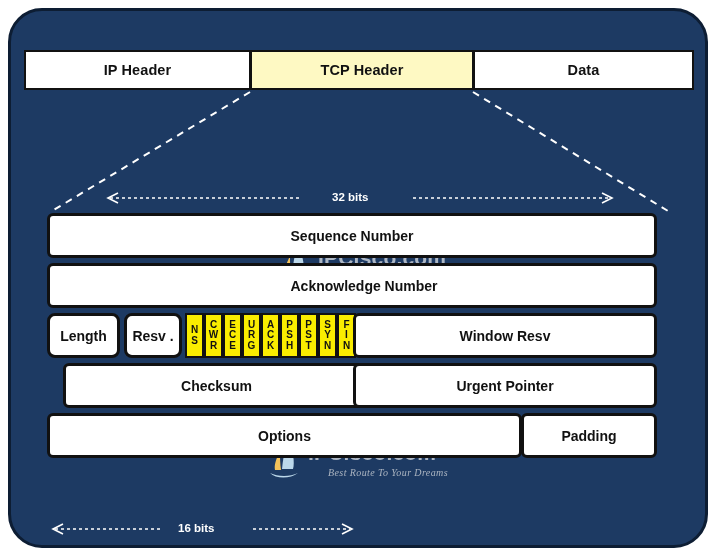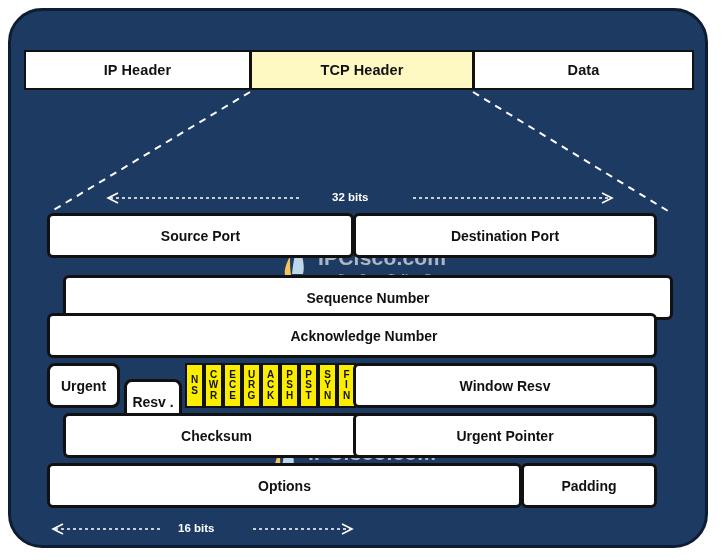--- a/index.html
+++ b/index.html
@@ -113,46 +113,38 @@
       <path d="M22 2 C27 14 29 25 27 32 L16 32 C17 22 19 10 22 2 Z" fill="#bcd8ea"></path>
       <path d="M14 14 C10 22 8 28 9 33 L15 33 C14 27 14 20 14 14 Z" fill="#f5c35a"></path>
       <path d="M4 36 C10 42 24 42 32 36 C24 40 12 40 4 36 Z" fill="#bcd8ea"></path>
     </svg>
     <div class="wm-txt">IPCisco.com</div>
     <div class="wm-sub">Best Route To Your Dreams</div>
   </div>
 
   <div class="tbl">
 
-    <div class="row">
-      <div class="cell" style="left:0px;width:307px;">
-        <span>Source Port</span>
-      </div>
-      <div class="cell" style="left:306px;width:304px;">
-        <span>Destination Port</span>
-      </div>
-    </div>
-
-    <div class="row">
-      <div class="cell" style="left:16px;width:610px;margin-top:12px;">
+
+    <div class="row">
+      <div class="cell" style="left:0px;width:610px;">
         <span>Sequence Number</span>
       </div>
     </div>
 
     <div class="row">
       <div class="cell" style="left:0px;width:610px;padding-left:24px;">
         <span>Acknowledge Number</span>
       </div>
     </div>
 
     <div class="row">
       <div class="cell small" style="left:0px;width:73px;">
-        <span>Urgent</span>
-      </div>
-      <div class="cell small" style="left:77px;width:58px;margin-top:16px;">
+        <span>Length</span>
+      </div>
+      <div class="cell small" style="left:77px;width:58px;">
         <span>Resv .</span>
       </div>
 
       <div class="cell flag" style="left:138px;width:19px;">
           <span>N</span>
           <span>S</span>
         </div>
       <div class="cell flag" style="left:157px;width:19px;">
           <span>C</span>
           <span>W</span>

